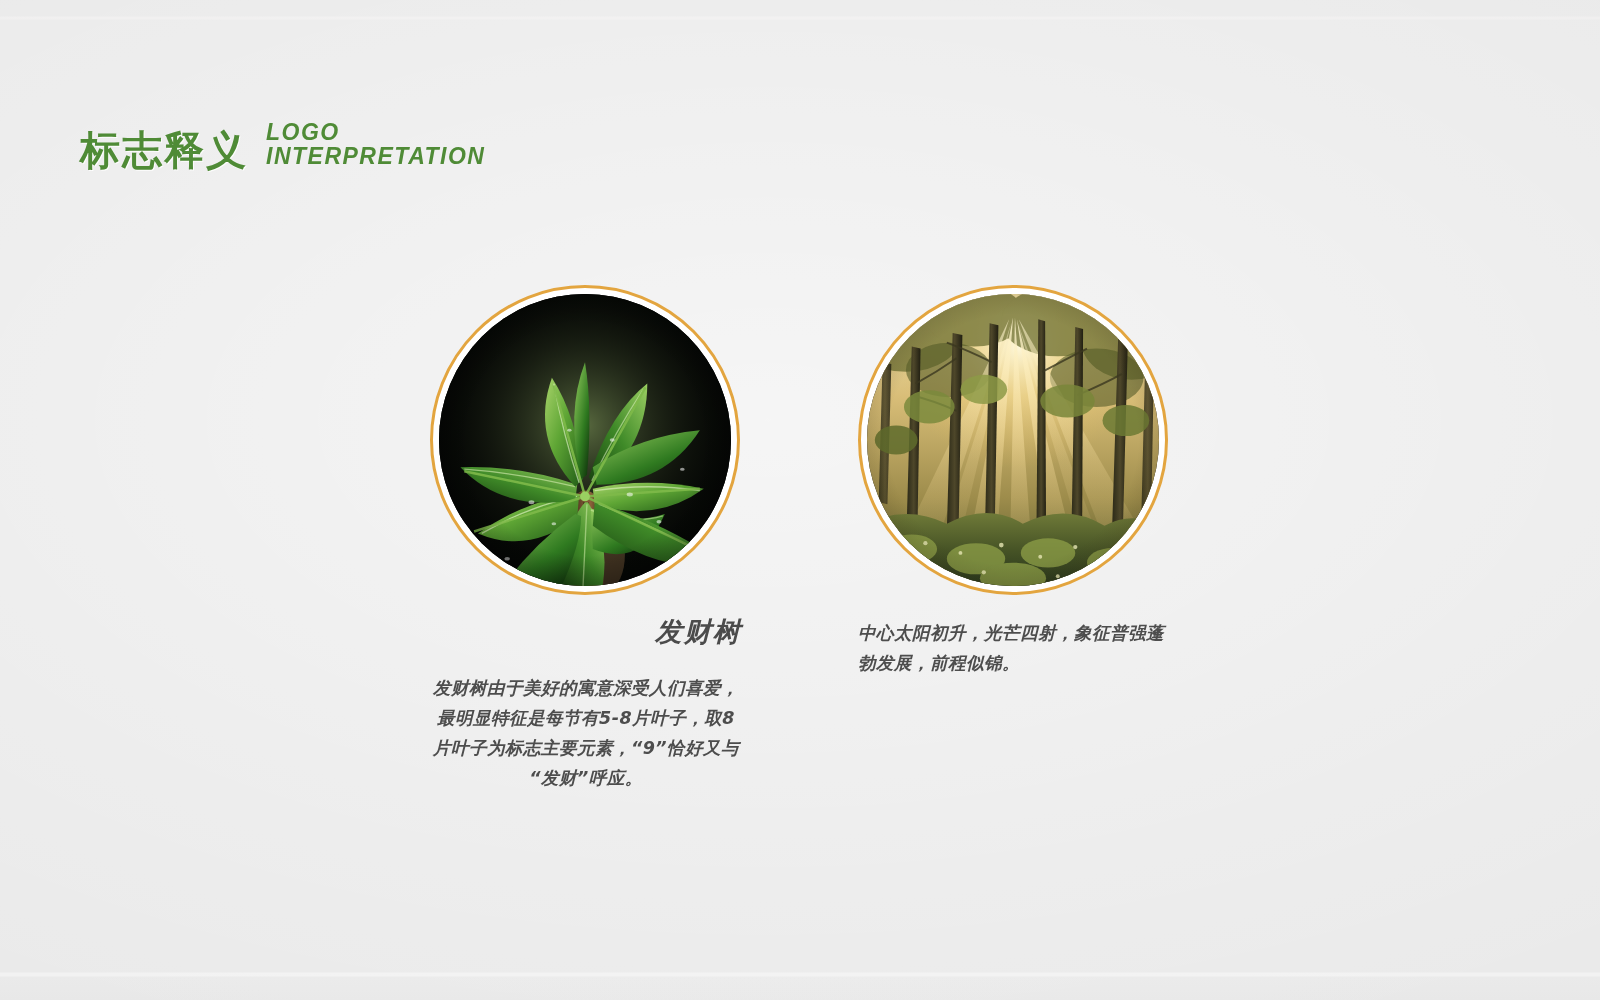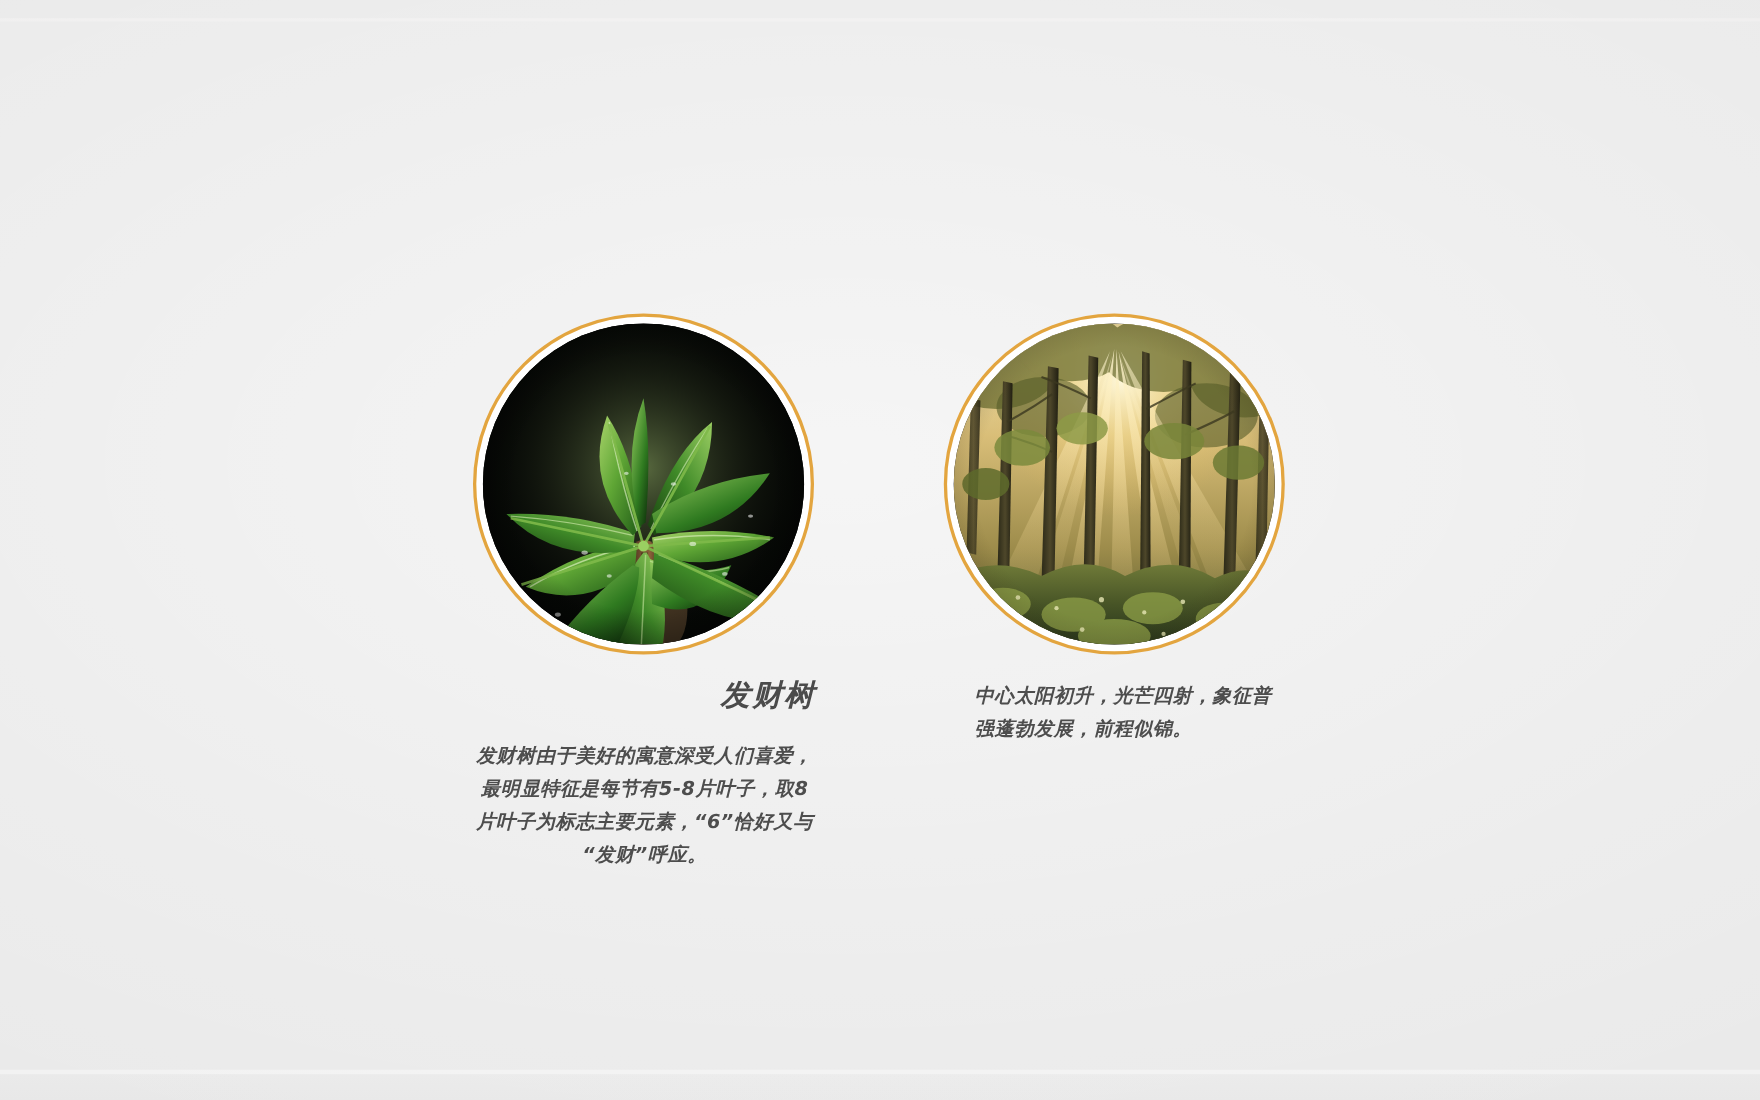--- a/index.html
+++ b/index.html
@@ -129,27 +129,34 @@
     margin-top: 23px;
     font-family: "DejaVu Sans", "Liberation Sans", sans-serif;
     font-size: 17.5px;
     font-style: italic;
     font-weight: 700;
     line-height: 30px;
     letter-spacing: 0.5px;
     color: #4d4d4d;
   }
   .caption-body.center { text-align: center; }
-  .caption-body.left   { text-align: left; margin-left: 28px; }
+  .caption-body.left   { text-align: left; }
 </style>
 </head>
 <body>
 
 <div id="slide">
 
+  <div class="header">
+    <div class="header-cn">标志释义</div>
+    <div class="header-en">
+      <span>LOGO</span>
+      <span>INTERPRETATION</span>
+    </div>
+  </div>
 
   <div class="columns">
 
     <div class="col col-left">
 
       <div class="photo-ring">
         <div class="photo-inner">
           <svg viewBox="0 0 300 300" preserveAspectRatio="xMidYMid slice" role="img">
             <defs>
               <linearGradient id="leafA" x1="0" y1="0" x2="1" y2="1">
@@ -234,21 +241,21 @@
               <ellipse cx="70" cy="272" rx="2.8" ry="1.9"></ellipse>
               <ellipse cx="250" cy="180" rx="2.4" ry="1.6"></ellipse>
             </g>
 
             <rect width="300" height="300" fill="url(#vig)"></rect>
           </svg>
         </div>
       </div>
 
       <div class="caption-title">发财树</div>
-      <div class="caption-body center">发财树由于美好的寓意深受人们喜爱，最明显特征是每节有5-8片叶子，取8片叶子为标志主要元素，“6”恰好又与“发财”呼应。</div>
+      <div class="caption-body center">发财树由于美好的寓意深受人们喜爱，最明显特征是每节有5-8片叶子，取8片叶子为标志主要元素，“9”恰好又与“发财”呼应。</div>
     </div>
 
     <div class="col col-right">
 
       <div class="photo-ring">
         <div class="photo-inner">
           <svg viewBox="0 0 300 300" preserveAspectRatio="xMidYMid slice" role="img">
             <defs>
               <linearGradient id="skyG" x1="0" y1="0" x2="0" y2="1">
                 <stop offset="0" stop-color="#f2e6b8"></stop>

